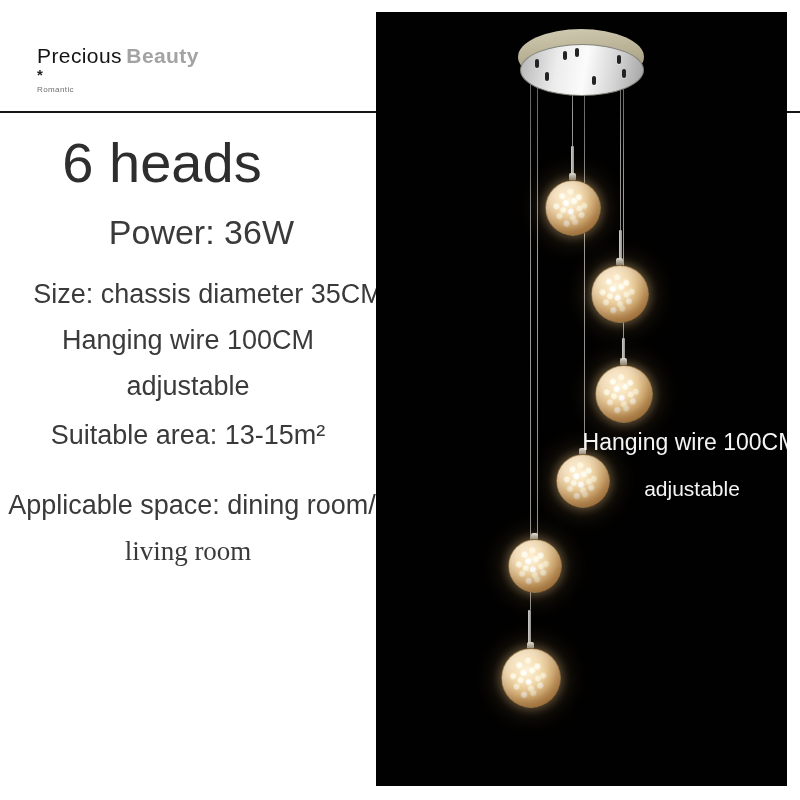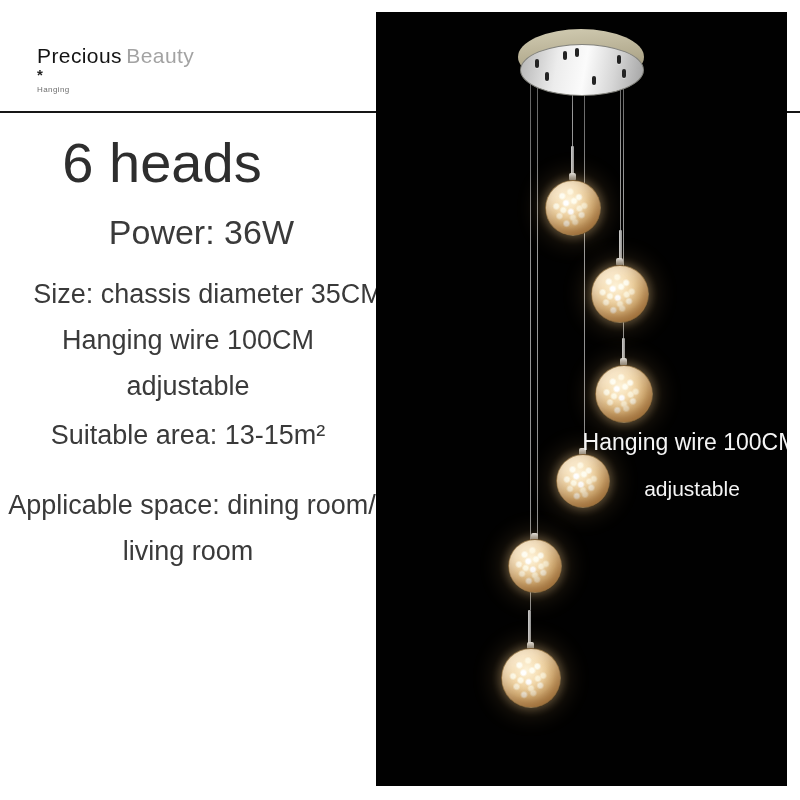--- a/index.html
+++ b/index.html
@@ -4,34 +4,34 @@
 <style>
   html,body{margin:0;padding:0;}
   body{
     width:800px;height:800px;position:relative;overflow:hidden;
     background:#ffffff;
     font-family:"Liberation Sans", sans-serif;
   }
   
   .logo{position:absolute;left:37px;top:44px;}
   .logo .primary{font-size:21px;font-weight:400;color:#141414;letter-spacing:.4px;}
-  .logo .secondary{font-size:21px;font-weight:400;color:#a3a3a3;letter-spacing:.4px;}
+  .logo .secondary{font-size:21px;font-weight:700;color:#a3a3a3;letter-spacing:.4px;}
   .logo-mark{position:absolute;left:37px;top:66px;font-size:15px;font-weight:700;color:#222;}
   .logo-tagline{position:absolute;left:37px;top:85px;font-size:8px;color:#6f6f6f;letter-spacing:.4px;}
   .divider{position:absolute;left:0;top:111px;width:800px;height:2px;background:#161616;z-index:1;}
 
   .spec{position:absolute;text-align:center;color:#3a3a3a;z-index:1;}
   .spec-heads{left:0;top:130px;width:324px;font-size:56px;color:#2e2e2e;}
   .spec-power{left:0;top:213px;width:294px;font-size:34px;text-align:right;}
   .spec-size{left:0;top:279px;width:416px;font-size:27px;}
   .spec-wire1{left:0;top:325px;width:376px;font-size:27px;}
   .spec-wire2{left:0;top:371px;width:376px;font-size:27px;}
   .spec-area{left:0;top:420px;width:376px;font-size:27px;}
   .spec-space1{left:0;top:490px;width:384px;font-size:27px;}
-  .spec-space2{left:0;top:536px;width:376px;font-size:27px;}
+  .spec-space2{left:0;top:536px;width:376px;font-size:27px;font-family:Liberation Serif, serif;}
 
   
   .panel{
     position:absolute;left:376px;top:12px;width:411px;height:774px;
     background:#010101;z-index:2;overflow:hidden;
   }
   
   .canopy-rim{
     position:absolute;left:142px;top:17px;width:126px;height:56px;border-radius:50%;
     background:linear-gradient(175deg,#ccc6ac 10%,#b2aa8e 55%,#8f876c 95%);
@@ -78,21 +78,21 @@
   .caption-2{left:186px;top:465px;width:260px;font-size:21px;}
 </style>
 </head>
 <body>
 
 <div class="logo">
   <span class="primary">Precious</span>
   <span class="secondary">Beauty</span>
 </div>
 <div class="logo-mark">*</div>
-<div class="logo-tagline">Hanging</div>
+<div class="logo-tagline">Romantic</div>
 
 <div class="divider"></div>
 
 <div class="spec spec-heads">6 heads</div>
 <div class="spec spec-power">Power: 36W</div>
 <div class="spec spec-size">Size: chassis diameter 35CM</div>
 <div class="spec spec-wire1">Hanging wire 100CM</div>
 <div class="spec spec-wire2">adjustable</div>
 <div class="spec spec-area">Suitable area: 13-15m²</div>
 <div class="spec spec-space1">Applicable space: dining room/</div>

